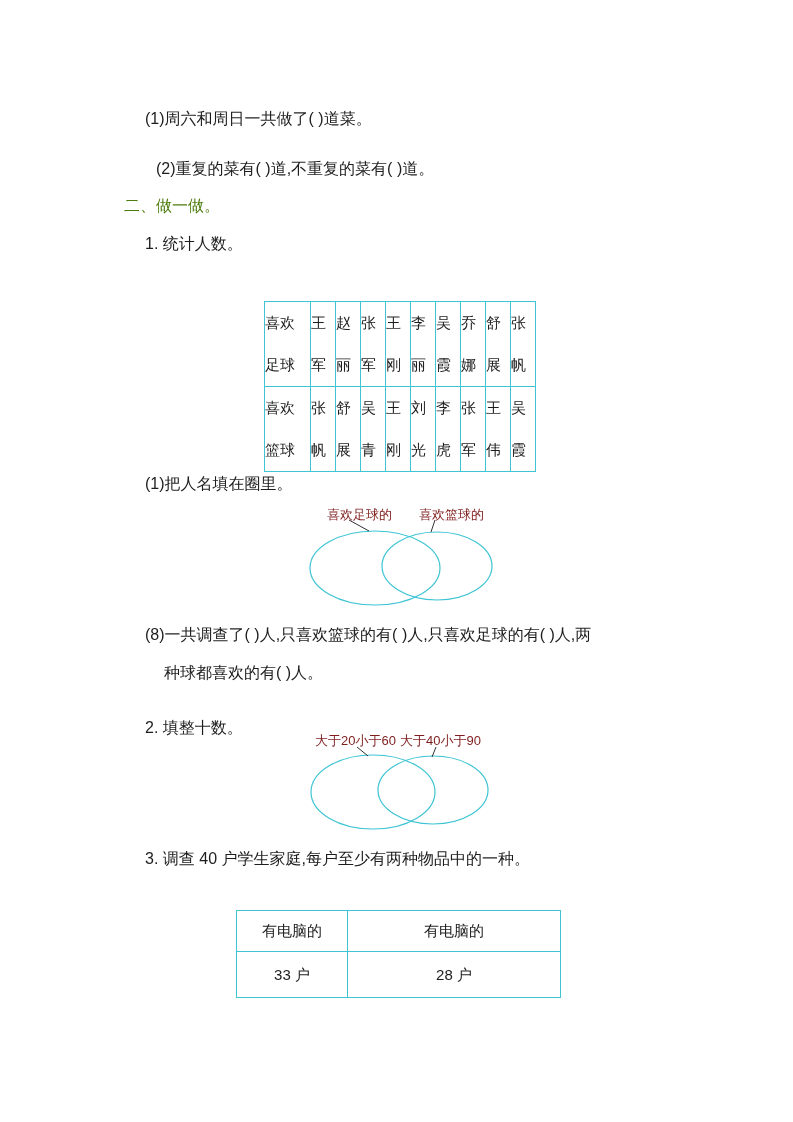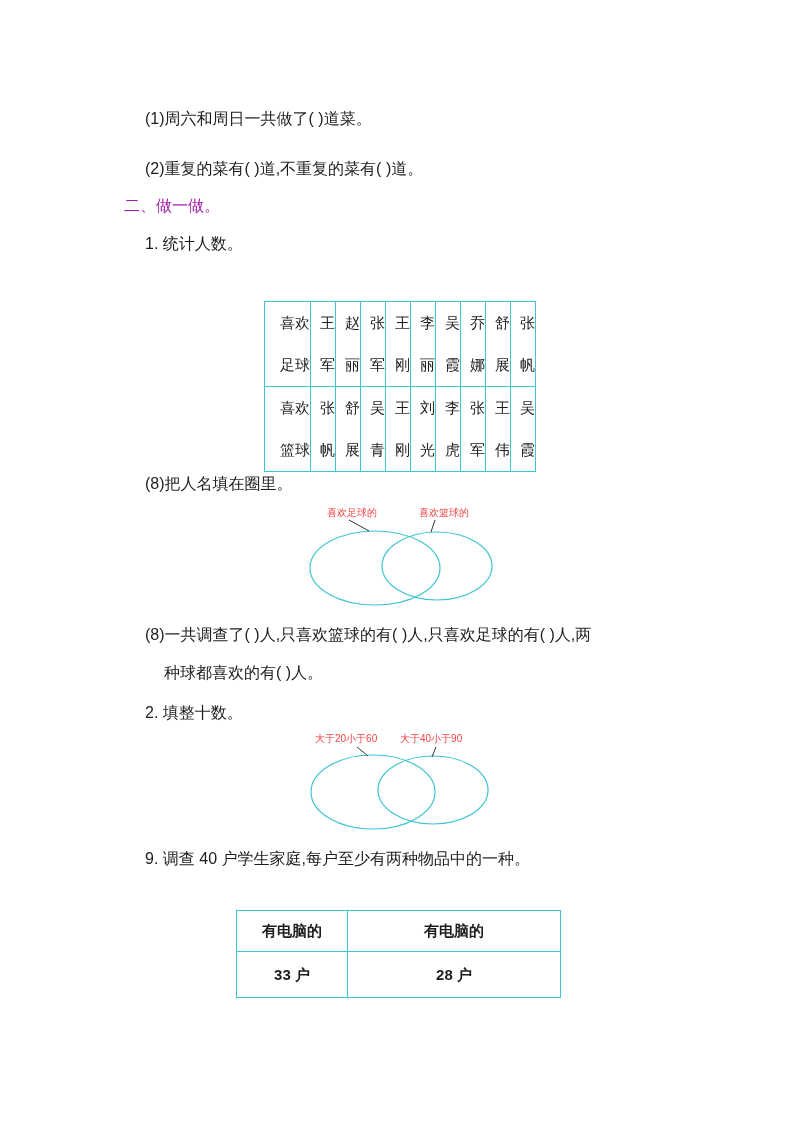--- a/index.html
+++ b/index.html
@@ -3,41 +3,41 @@
 <meta charset="utf-8">
 <style>
   *{margin:0;padding:0;box-sizing:border-box}
   html,body{background:#ffffff}
   .page{
     position:relative;width:793px;height:1122px;background:#ffffff;overflow:hidden;
     font-family:"Liberation Sans","DejaVu Sans",sans-serif;
     color:#1d1d1d;font-size:16px;margin:12px auto;
   }
   .abs{position:absolute;white-space:nowrap;line-height:1.3}
-  .orange{color:#a21caf}
+  .orange{color:#4d7c0f}
   .survey-table{border-collapse:collapse;table-layout:fixed}
-  .survey-table td{border:1px solid #3ec4d3;padding:0;text-align:right;font-size:15px;vertical-align:middle}
+  .survey-table td{border:1px solid #3ec4d3;padding:0;text-align:left;font-size:15px;vertical-align:middle}
   .survey-table .t,.survey-table .bt{height:42px;line-height:42px}
   .col-label{width:46px}
   .col-name{width:25px}
   .info-table{border-collapse:collapse;text-align:center;font-size:15px}
-  .info-table td{border:1px solid #3ec4d3;font-weight:700;padding:0}
+  .info-table td{border:1px solid #3ec4d3;font-weight:400;padding:0}
   .htr td{height:41px}
   .vtr td{height:46px}
   .venn{position:absolute}
   .venn svg{position:absolute;left:0;top:0}
-  .venn-label{position:absolute;font-size:10px;white-space:nowrap;color:#ef4444}
+  .venn-label{position:absolute;font-size:13px;white-space:nowrap;color:#7f1d1d}
 </style>
 </head>
 <body>
 
 <div class="page">
 
   <div class="abs" style="left:145px;top:97px">(1)周六和周日一共做了(      )道菜。</div>
-  <div class="abs" style="left:145px;top:147px">(2)重复的菜有(      )道,不重复的菜有(      )道。</div>
+  <div class="abs" style="left:156px;top:147px">(2)重复的菜有(      )道,不重复的菜有(      )道。</div>
   <div class="abs orange" style="left:124px;top:184px">二、做一做。</div>
   <div class="abs" style="left:145px;top:222px">1. 统计人数。</div>
 
   <table class="survey-table abs" style="left:264px;top:289px">
     <tbody>
         <tr>
       <td class="col-label">
             <div class="t">喜欢</div>
             <div class="bt">足球</div>
           </td>
@@ -116,50 +116,50 @@
             <div class="bt">伟</div>
           </td>
       <td class="col-name">
             <div class="t">吴</div>
             <div class="bt">霞</div>
           </td>
     </tr>
   </tbody>
     </table>
 
-  <div class="abs" style="left:145px;top:462px">(8)把人名填在圈里。</div>
+  <div class="abs" style="left:145px;top:462px">(1)把人名填在圈里。</div>
 
   <div class="venn" style="left:305px;top:492px;width:200px;height:112px">
     <svg width="200" height="112" viewBox="0 0 200 112">
       <ellipse cx="70" cy="64" rx="65" ry="37" fill="none" stroke="#3ec4d3" stroke-width="1.2"></ellipse>
       <ellipse cx="132" cy="62" rx="55" ry="34" fill="none" stroke="#3ec4d3" stroke-width="1.2"></ellipse>
       <line x1="44" y1="16" x2="64" y2="27" stroke="#333333" stroke-width="1"></line>
       <line x1="130" y1="16" x2="126" y2="28" stroke="#333333" stroke-width="1"></line>
     </svg>
     <div class="venn-label" style="left:22px;top:2px">喜欢足球的</div>
     <div class="venn-label" style="left:114px;top:2px">喜欢篮球的</div>
   </div>
 
   <div class="abs" style="left:145px;top:613px">(8)一共调查了(      )人,只喜欢篮球的有(      )人,只喜欢足球的有(      )人,两</div>
   <div class="abs" style="left:164px;top:651px">种球都喜欢的有(      )人。</div>
 
-  <div class="abs" style="left:145px;top:691px">2. 填整十数。</div>
+  <div class="abs" style="left:145px;top:706px">2. 填整十数。</div>
 
   <div class="venn" style="left:305px;top:720px;width:200px;height:108px">
     <svg width="200" height="108" viewBox="0 0 200 108">
       <ellipse cx="68" cy="60" rx="62" ry="37" fill="none" stroke="#3ec4d3" stroke-width="1.2"></ellipse>
       <ellipse cx="128" cy="58" rx="55" ry="34" fill="none" stroke="#3ec4d3" stroke-width="1.2"></ellipse>
       <line x1="52" y1="15" x2="63" y2="24" stroke="#333333" stroke-width="1"></line>
       <line x1="131" y1="15" x2="127" y2="25" stroke="#333333" stroke-width="1"></line>
     </svg>
     <div class="venn-label" style="left:10px;top:0">大于20小于60</div>
     <div class="venn-label" style="left:95px;top:0">大于40小于90</div>
   </div>
 
-  <div class="abs" style="left:145px;top:837px">9. 调查 40 户学生家庭,每户至少有两种物品中的一种。</div>
+  <div class="abs" style="left:145px;top:837px">3. 调查 40 户学生家庭,每户至少有两种物品中的一种。</div>
 
   <table class="info-table abs" style="left:236px;top:898px">
     <tbody>
         <tr class="htr">
       <td style="width:111px">有电脑的</td>
       <td style="width:213px">有电脑的</td>
     </tr>
     <tr class="vtr">
       <td>33 户</td>
       <td>28 户</td>

